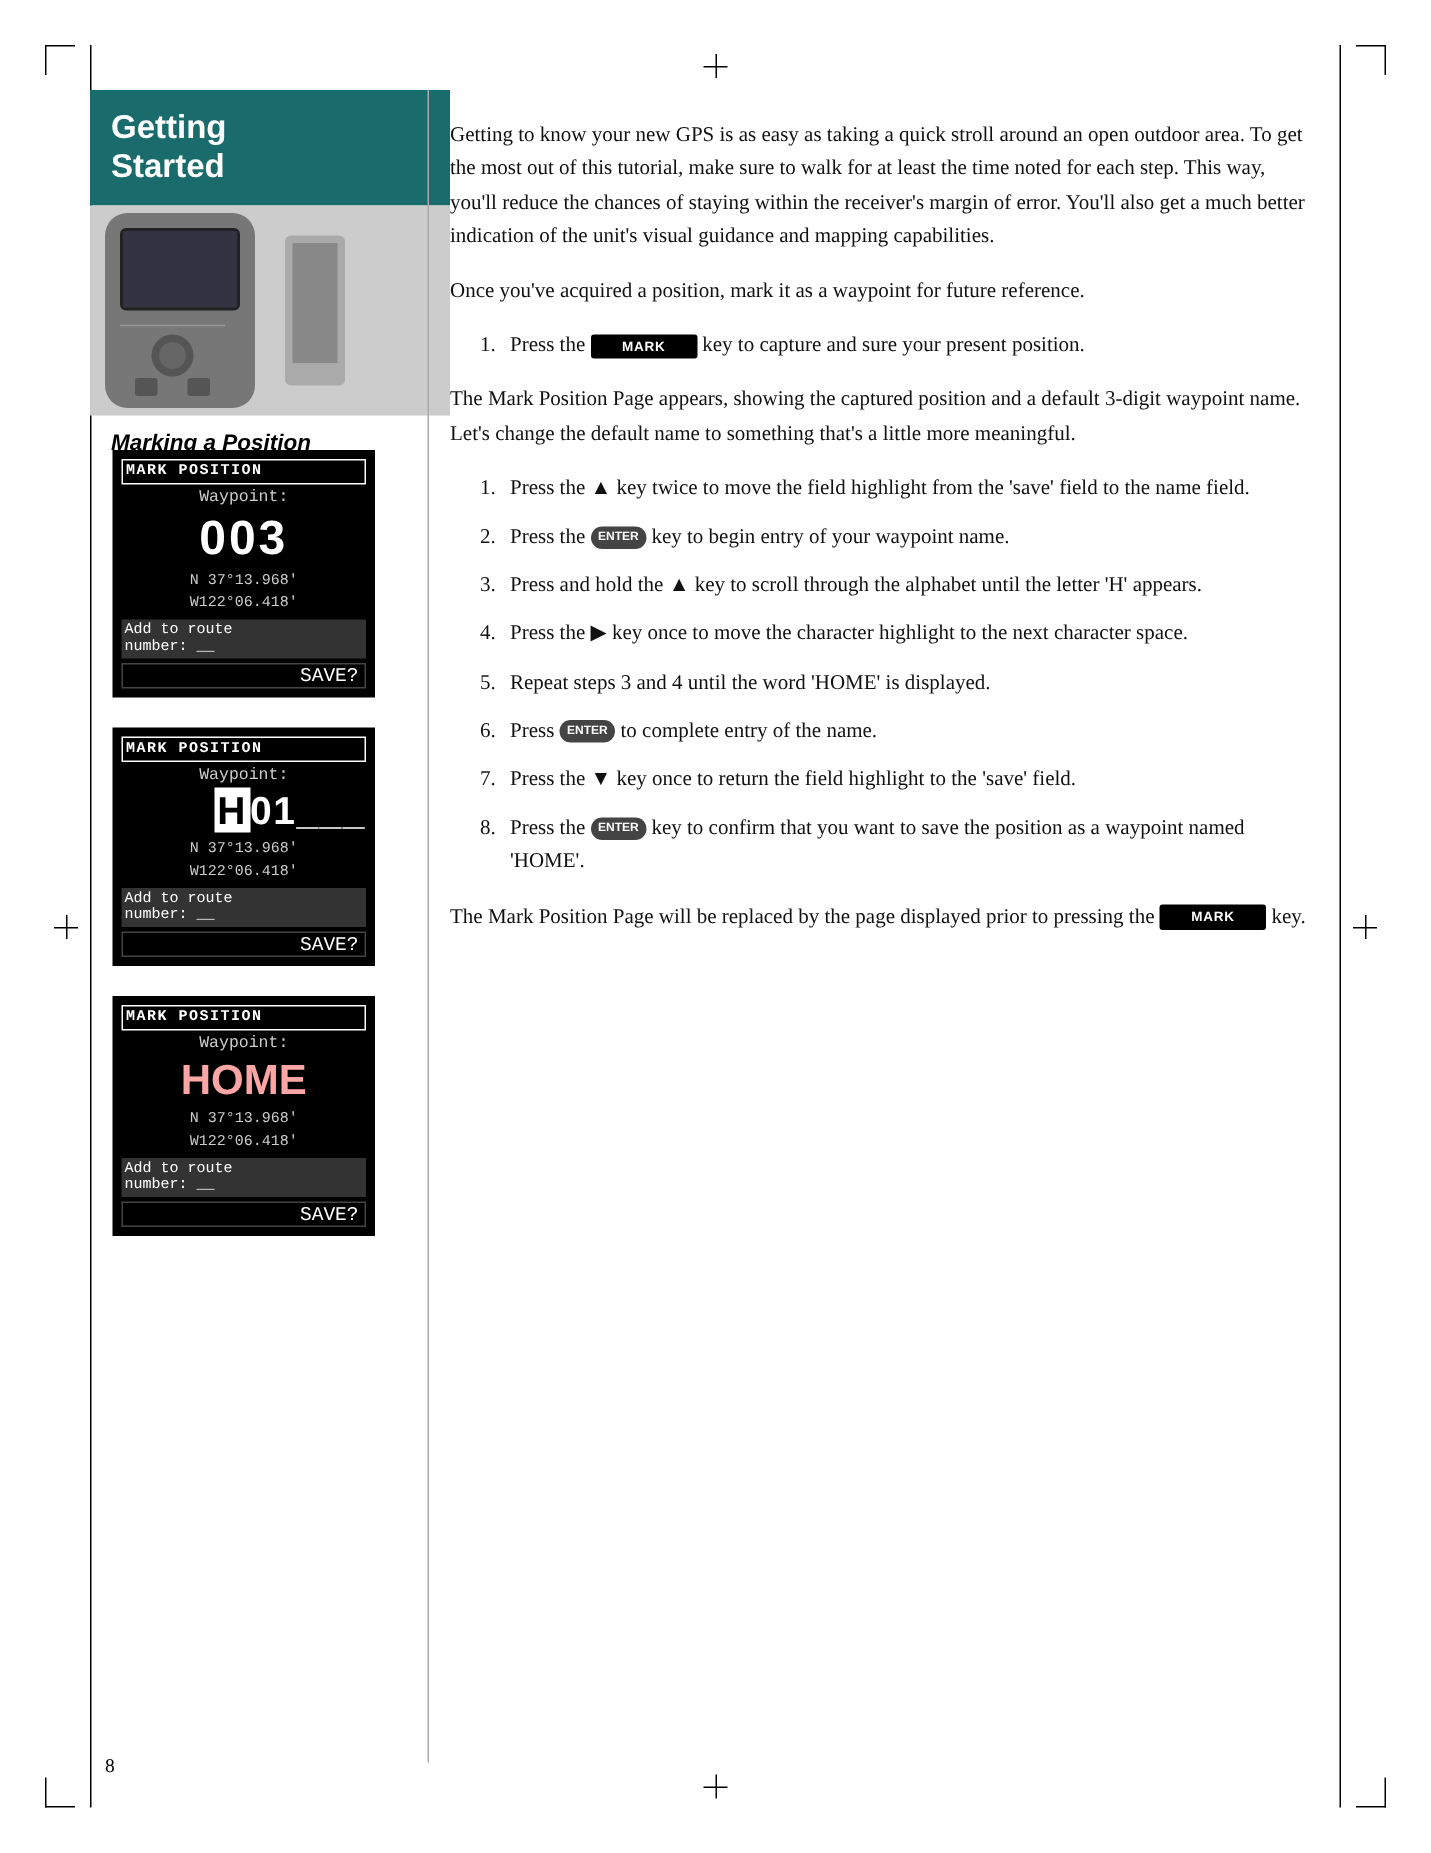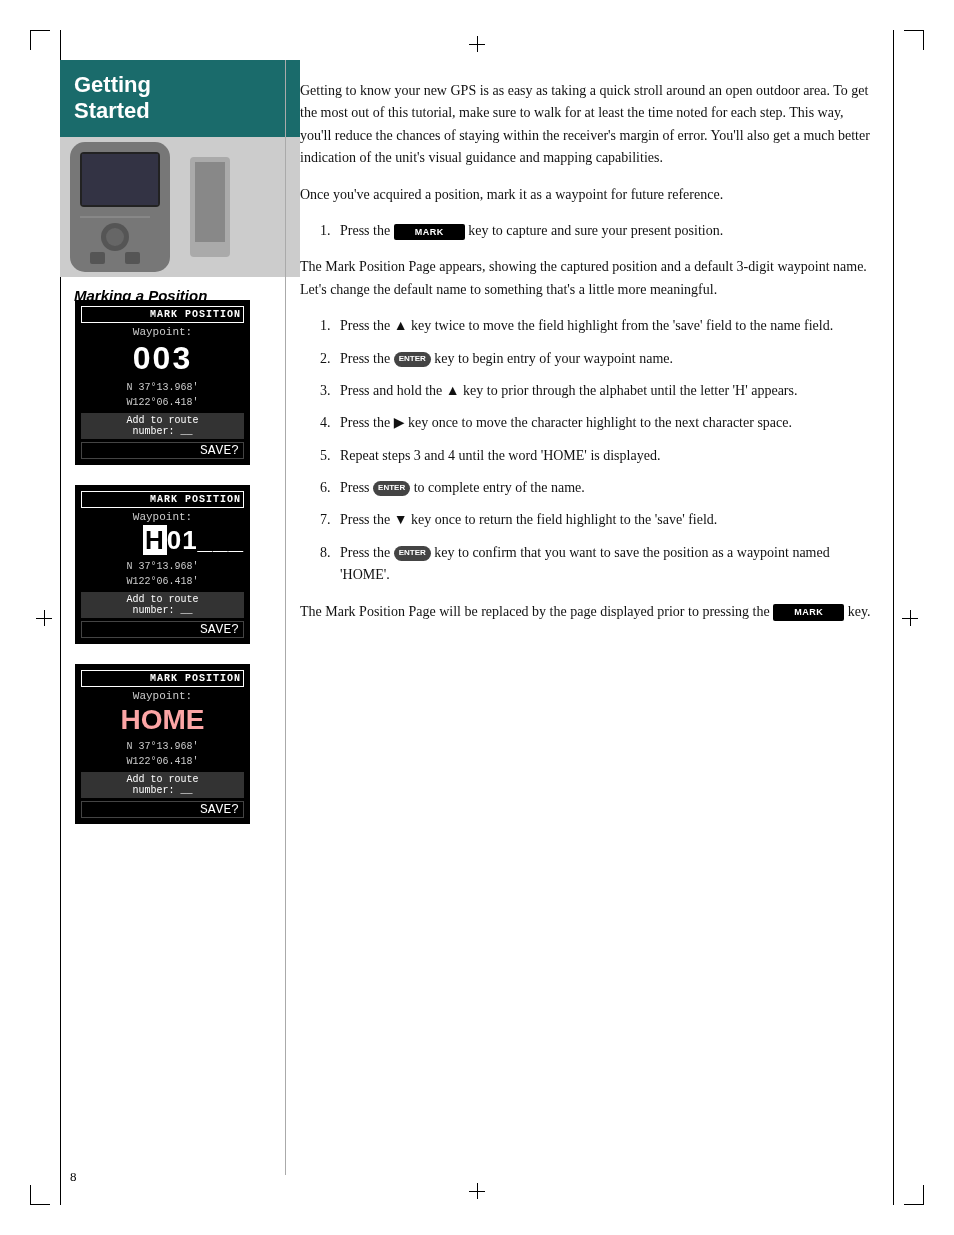--- a/index.html
+++ b/index.html
@@ -111,21 +111,21 @@
       width: 175px;
       padding: 6px;
       font-family: 'Courier New', monospace;
       color: #fff;
       font-size: 11px;
     }
 
     .gps-screen .screen-title {
       background: #000;
       color: #fff;
-      text-align: right;
+      text-align: left;
       font-size: 10px;
       letter-spacing: 1px;
       margin-bottom: 3px;
       font-weight: bold;
       border: 1px solid #fff;
       padding: 2px;
     }
 
     .gps-screen .waypoint-label {
       text-align: center;
@@ -158,21 +158,20 @@
       font-size: 10px;
       text-align: center;
       line-height: 1.5;
       margin-bottom: 3px;
     }
 
     .gps-screen .route-row {
       background: #333;
       color: #fff;
       font-size: 10px;
-      text-align: center;
       padding: 2px;
       margin-bottom: 3px;
     }
 
     .gps-screen .save-row {
       text-align: right;
       font-size: 13px;
       color: #fff;
       background: #000;
       padding-right: 4px;
@@ -347,21 +346,21 @@
       <span>Press the ▲ key twice to move the field highlight from the 'save' field to the name field.</span>
     </li>
     <li>
       <span class="num">2.</span>
       <span>Press the</span>
       <span class="key-badge-enter">ENTER</span>
       <span>key to begin entry of your waypoint name.</span>
     </li>
     <li>
       <span class="num">3.</span>
-      <span>Press and hold the ▲ key to prior through the alphabet until the letter 'H' appears.</span>
+      <span>Press and hold the ▲ key to scroll through the alphabet until the letter 'H' appears.</span>
     </li>
     <li>
       <span class="num">4.</span>
       <span>Press the ▶ key once to move the character highlight to the next character space.</span>
     </li>
     <li>
       <span class="num">5.</span>
       <span>Repeat steps 3 and 4 until the word 'HOME' is displayed.</span>
     </li>
     <li>

